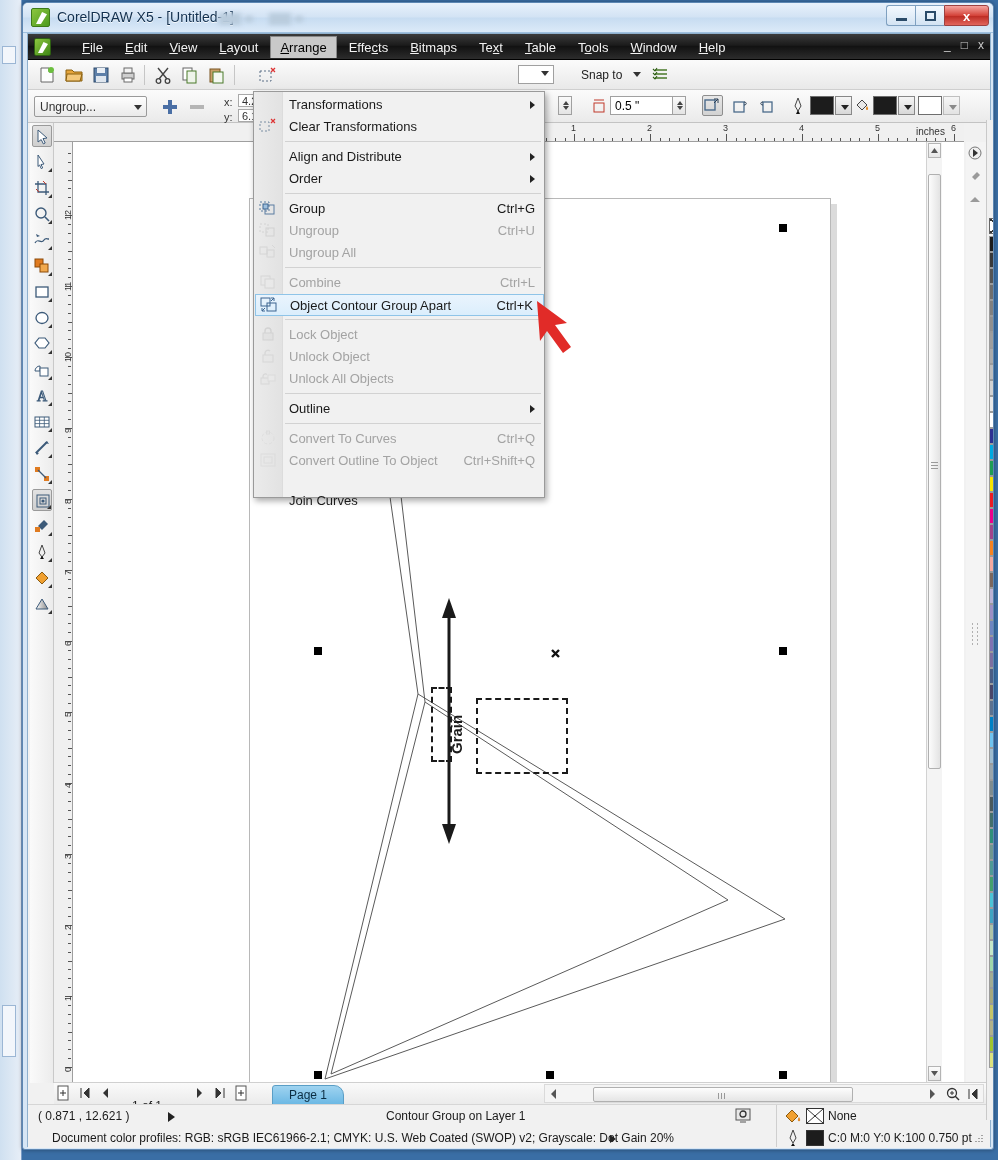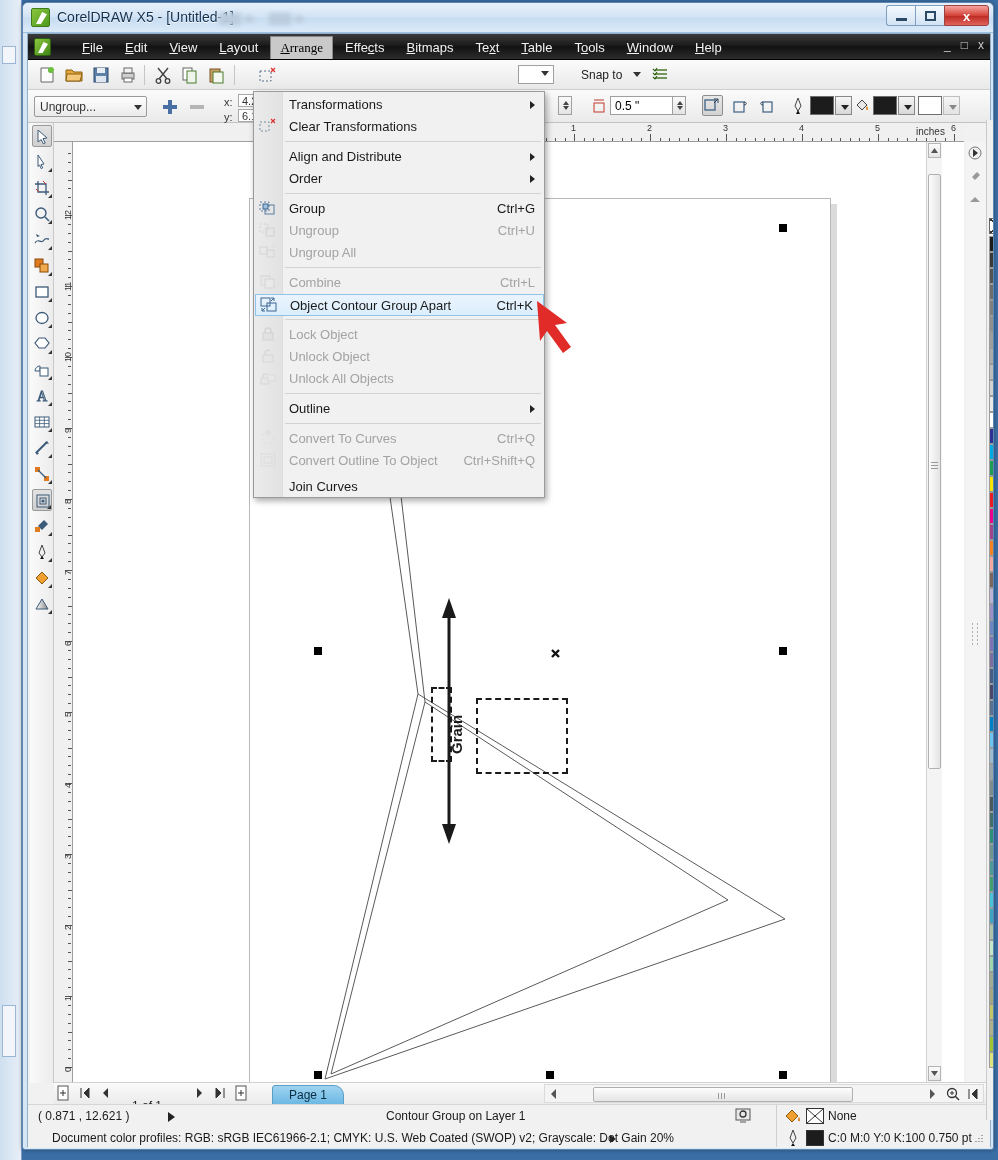--- a/index.html
+++ b/index.html
@@ -53,21 +53,21 @@
   
   .menubar { position:absolute; left:0; top:0; width:962px; height:26px;
       background:linear-gradient(to bottom,#3b3b3b,#1b1b1b 45%,#121212 50%,#2c2c2c);
       border-bottom:1px solid #000;}
   .menubar .appico { position:absolute; left:6px; top:4px; width:17px; height:18px;
       background:linear-gradient(135deg,#8cc63f,#3f8616); border:1px solid #2e5f12; border-radius:2px;}
   .menubar .appico:after{content:"";position:absolute;left:3px;top:3px;width:10px;height:11px;background:#fff;
       clip-path:polygon(0 100%,55% 0,100% 18%,45% 100%);}
   .menu-items { position:absolute; left:44px; top:0; height:26px; display:flex; align-items:center; }
   .mi { color:#f2f2f2; font-size:13px; padding:4px 10px; margin-right:2px; cursor:default; white-space:nowrap;}
-  .mi.active { background:#c9c9c9; color:#000; border:1px solid #888; border-bottom:none; padding:3px 9px;font-family:Liberation Serif, serif;}
+  .mi.active { background:#c9c9c9; color:#000; border:1px solid #888; border-bottom:none; padding:3px 9px;}
   .mi u { text-decoration:underline; }
   .win-mini { position:absolute; right:6px; top:4px; display:flex; gap:10px; color:#ccc; font-size:12px;}
 
   
   .toolbar1 { position:absolute; left:0; top:26px; width:962px; height:30px;
       background:linear-gradient(to bottom,#fbfbfb,#e9e9e9); border-bottom:1px solid #cfcfcf;}
   .toolbar2 { position:absolute; left:0; top:56px; width:962px; height:33px;
       background:linear-gradient(to bottom,#fbfbfb,#eaeaea); border-bottom:1px solid #c3c3c3;}
   .tb-btn { position:absolute; top:4px; width:22px; height:22px; border:1px solid transparent; border-radius:2px;}
   .sep { position:absolute; top:5px; width:1px; height:20px; background:#c6c6c6; }
@@ -1036,21 +1036,21 @@
             <div class="acc">Ctrl+Q</div>
           </div>
           <div class="pitem dim" style="top: 358px;">
             <div class="pico" style="opacity: 0.45;"><svg width="18" height="16" viewBox="0 0 18 16">
                 <rect x="2" y="2" width="14" height="12" fill="none" stroke="#cfcfcf"></rect>
                 <rect x="5" y="5" width="8" height="6" fill="none" stroke="#cfcfcf"></rect>
               </svg></div>
             <div class="lbl">Convert Outline To Object</div>
             <div class="acc">Ctrl+Shift+Q</div>
           </div>
-          <div class="pitem" style="top: 384px; padding-left: 13px;">
+          <div class="pitem" style="top: 398px; padding-left: 13px;">
             <div class="lbl">Join Curves</div>
           </div>
         </div>
 
       <svg class="redarrow" viewBox="0 0 70 70">
         <path d="M4 4 L34 26 L22 28 L38 50 L30 56 L14 34 L7 44 Z" fill="#e12b28"></path>
       </svg>
 
     </div>
   </div>

